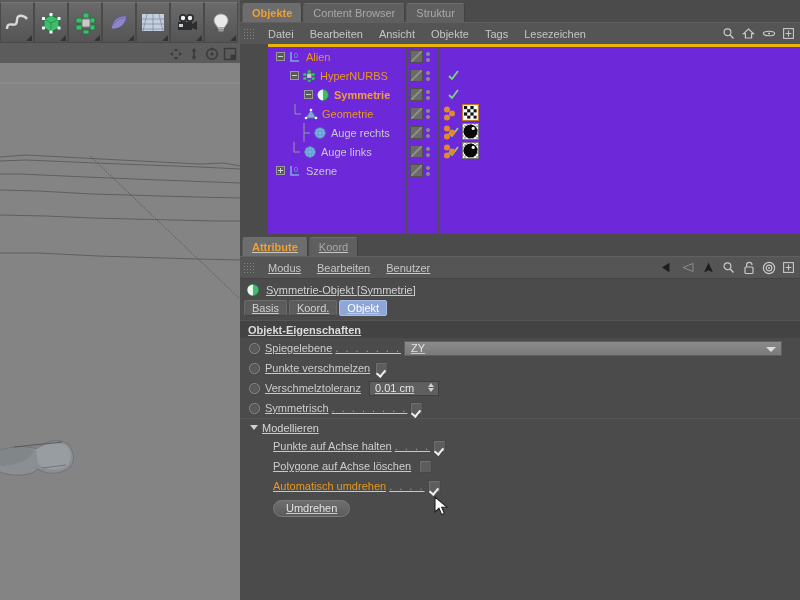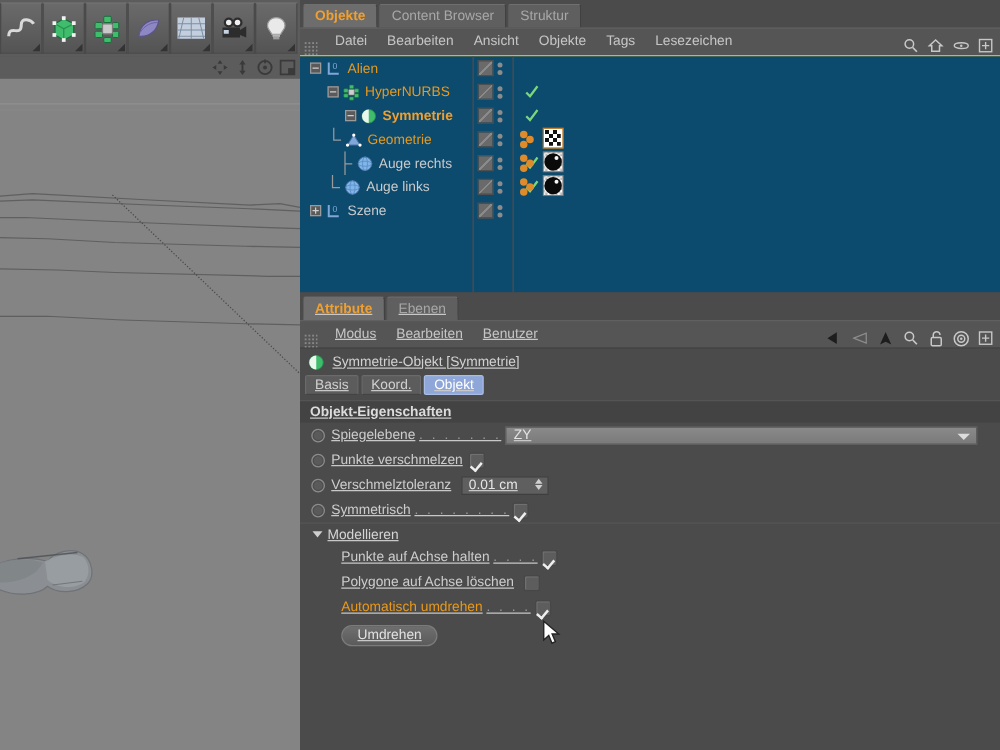--- a/index.html
+++ b/index.html
@@ -79,21 +79,21 @@
     border-right: 1px solid #414141;
     border-radius: 3px 3px 0 0;
     color: #a8a8a8; font-size: 11px;
     margin-right: 1px;
   }
   .tab.active { background: #6d6d6d; color: #f0a030; font-weight: bold; }
 
   
   .menubar {
     height: 22px; background: #555555;
-    display: flex; align-items: flex-end;
+    display: flex; align-items: center;
     border-top: 1px solid #606060;
     padding-left: 3px;
   }
   .grip {
     width: 11px; height: 11px; margin-right: 6px;
     background-image:
       radial-gradient(#8d8d8d 0.6px, transparent 0.7px);
     background-size: 3px 3px;
     opacity: .9;
   }
@@ -101,23 +101,24 @@
   .menubar-right {
     margin-left: auto; display: flex; align-items: center;
     padding-right: 4px; gap: 5px;
   }
   .mb-icon { width: 15px; height: 15px; display: flex; align-items: center; justify-content: center; }
 
   
   #obj-manager {
     position: relative;
     height: 190px;
-    background: #0c4a6e;
-    border-top: 1px solid #eab308;
+    background: #6d28d9;
+    border-top: 3px solid #eab308;
     overflow: hidden;
+    margin-left: 28px;
   }
   #obj-rows { position: relative; }
   .obj-row {
     position: relative; height: 19px;
     display: flex; align-items: center;
   }
   .obj-row .tree {
     position: relative; width: 140px; height: 19px;
     display: flex; align-items: center;
   }
@@ -748,21 +749,21 @@
       </div>
     </div>
 
     <div id="attr-panel">
 
       <div class="tabstrip">
         <div class="tab active">
           <span>Attribute</span>
         </div>
         <div class="tab">
-          <span>Ebenen</span>
+          <span>Koord</span>
         </div>
       </div>
 
       <div class="menubar">
         <div class="grip"></div>
         <div class="menu-item">Modus</div>
         <div class="menu-item">Bearbeiten</div>
         <div class="menu-item">Benutzer</div>
         <div class="menubar-right">
           <div class="mb-icon">

